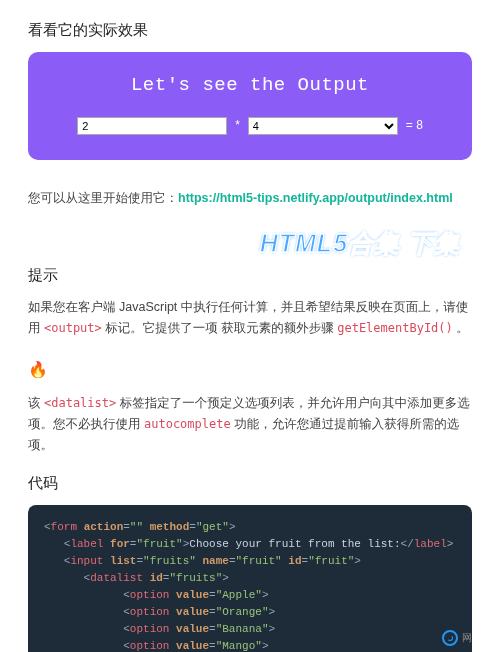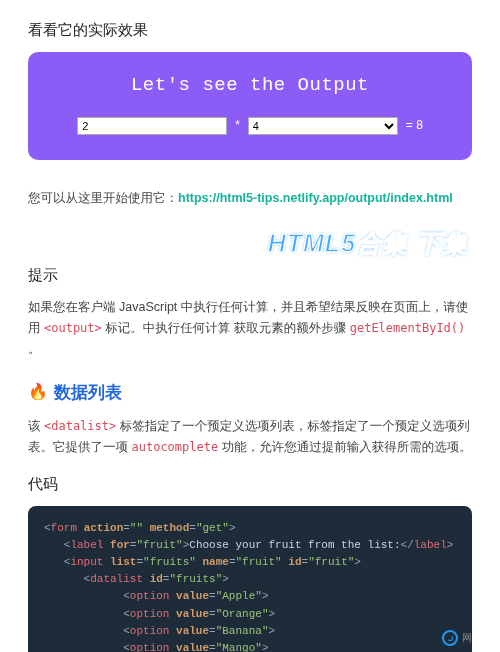--- a/index.html
+++ b/index.html
@@ -64,21 +64,21 @@
     a.link { color: #14b59a; text-decoration: none; font-weight: bold; }
     code.inl {
       color: #d94b5c;
       font-family: Consolas, monospace;
       font-size: 12px;
     }
 
     
     .watermark {
       position: relative;
-      margin: 6px 0 -6px;
+      margin: 6px 8px -6px;
       text-align: right;
       padding-right: 4px;
     }
     .watermark span {
       font-size: 25px;
       font-weight: 800;
       color: #4aa8ff;
       -webkit-text-stroke: 1.3px #fff;
       letter-spacing: 1px;
       font-style: italic;
@@ -154,29 +154,28 @@
 <p class="para">
   <span>您可以从这里开始使用它：</span><a class="link">https://html5-tips.netlify.app/output/index.html</a>
 </p>
 
 <div class="watermark">
   <span>HTML5合集 下集</span>
 </div>
 
 <h2 class="sec">提示</h2>
 <p class="para">
-  <span>如果您在客户端 JavaScript 中执行任何计算，并且希望结果反映在页面上，请使用 </span><code class="inl">&lt;output&gt;</code><span> 标记。中执行任何计算 获取元素的额外步骤 </span><code class="inl">getElementById()</code><span> 。</span>
+  <span>如果您在客户端 JavaScript 中执行任何计算，并且希望结果反映在页面上，请使用 </span><code class="inl">&lt;output&gt;</code><span> 标记。它提供了一项 获取元素的额外步骤 </span><code class="inl">getElementById()</code><span> 。</span>
 </p>
 
 <h2 class="sec-blue">
   <span class="fire">🔥</span>
-  <span>数据列表</span>
 </h2>
 <p class="para">
-  <span>该 </span><code class="inl">&lt;datalist&gt;</code><span> 标签指定了一个预定义选项列表，标签指定了一个预定义选项列表。它提供了一项 </span><code class="inl">autocomplete</code><span> 功能，允许您通过提前输入获得所需的选项。</span>
+  <span>该 </span><code class="inl">&lt;datalist&gt;</code><span> 标签指定了一个预定义选项列表，并允许用户向其中添加更多选项。您不必执行使用 </span><code class="inl">autocomplete</code><span> 功能，允许您通过提前输入获得所需的选项。</span>
 </p>
 
 <h2 class="sec">代码</h2>
 <div class="codewrap">
   <pre id="code-pre"><div><span class="t-punc">&lt;</span><span class="t-tag">form</span><span class="t-text"> </span><span class="t-attr">action</span><span class="t-punc">=</span><span class="t-str">""</span><span class="t-text"> </span><span class="t-attr">method</span><span class="t-punc">=</span><span class="t-str">"get"</span><span class="t-punc">&gt;</span></div><div>   <span class="t-punc">&lt;</span><span class="t-tag">label</span><span class="t-text"> </span><span class="t-attr">for</span><span class="t-punc">=</span><span class="t-str">"fruit"</span><span class="t-punc">&gt;</span><span class="t-text">Choose your fruit from the list:</span><span class="t-punc">&lt;/</span><span class="t-tag">label</span><span class="t-punc">&gt;</span></div><div>   <span class="t-punc">&lt;</span><span class="t-tag">input</span><span class="t-text"> </span><span class="t-attr">list</span><span class="t-punc">=</span><span class="t-str">"fruits"</span><span class="t-text"> </span><span class="t-attr">name</span><span class="t-punc">=</span><span class="t-str">"fruit"</span><span class="t-text"> </span><span class="t-attr">id</span><span class="t-punc">=</span><span class="t-str">"fruit"</span><span class="t-punc">&gt;</span></div><div>      <span class="t-punc">&lt;</span><span class="t-tag">datalist</span><span class="t-text"> </span><span class="t-attr">id</span><span class="t-punc">=</span><span class="t-str">"fruits"</span><span class="t-punc">&gt;</span></div><div>            <span class="t-punc">&lt;</span><span class="t-tag">option</span><span class="t-text"> </span><span class="t-attr">value</span><span class="t-punc">=</span><span class="t-str">"Apple"</span><span class="t-punc">&gt;</span></div><div>            <span class="t-punc">&lt;</span><span class="t-tag">option</span><span class="t-text"> </span><span class="t-attr">value</span><span class="t-punc">=</span><span class="t-str">"Orange"</span><span class="t-punc">&gt;</span></div><div>            <span class="t-punc">&lt;</span><span class="t-tag">option</span><span class="t-text"> </span><span class="t-attr">value</span><span class="t-punc">=</span><span class="t-str">"Banana"</span><span class="t-punc">&gt;</span></div><div>            <span class="t-punc">&lt;</span><span class="t-tag">option</span><span class="t-text"> </span><span class="t-attr">value</span><span class="t-punc">=</span><span class="t-str">"Mango"</span><span class="t-punc">&gt;</span></div></pre>
 </div>
 
 <div class="footmark">
   <span class="circ"></span>
   <span>网</span>

